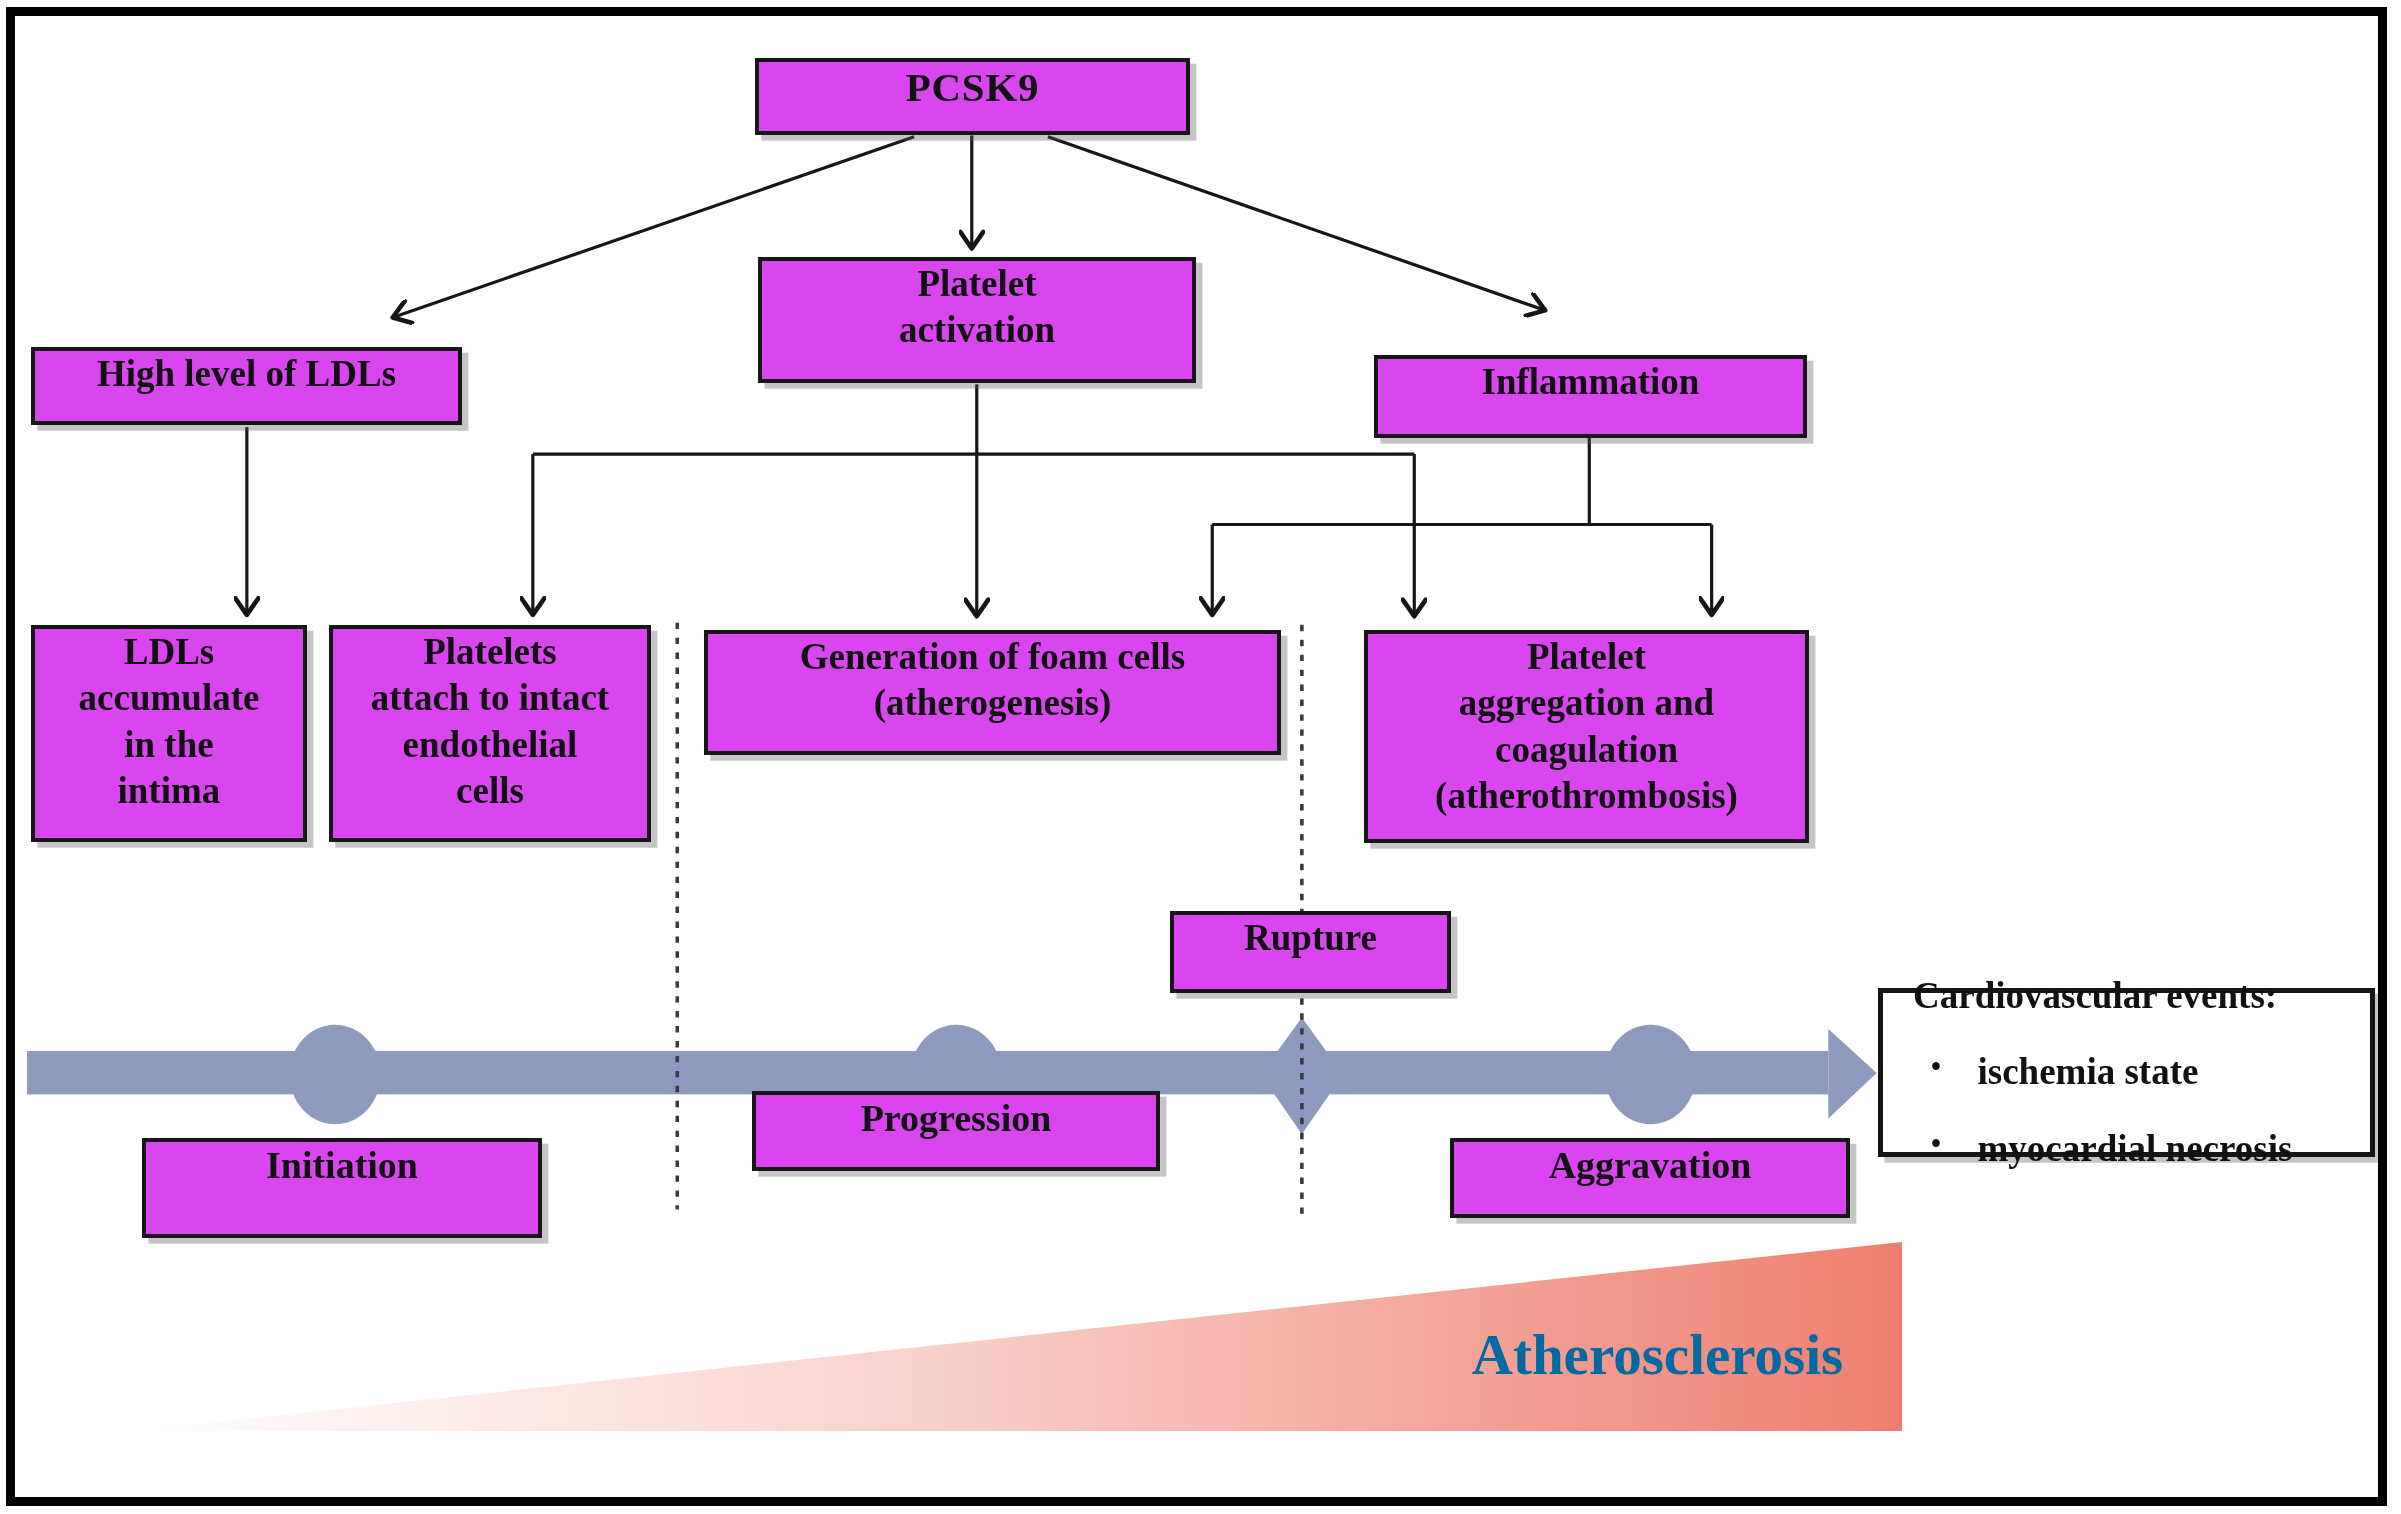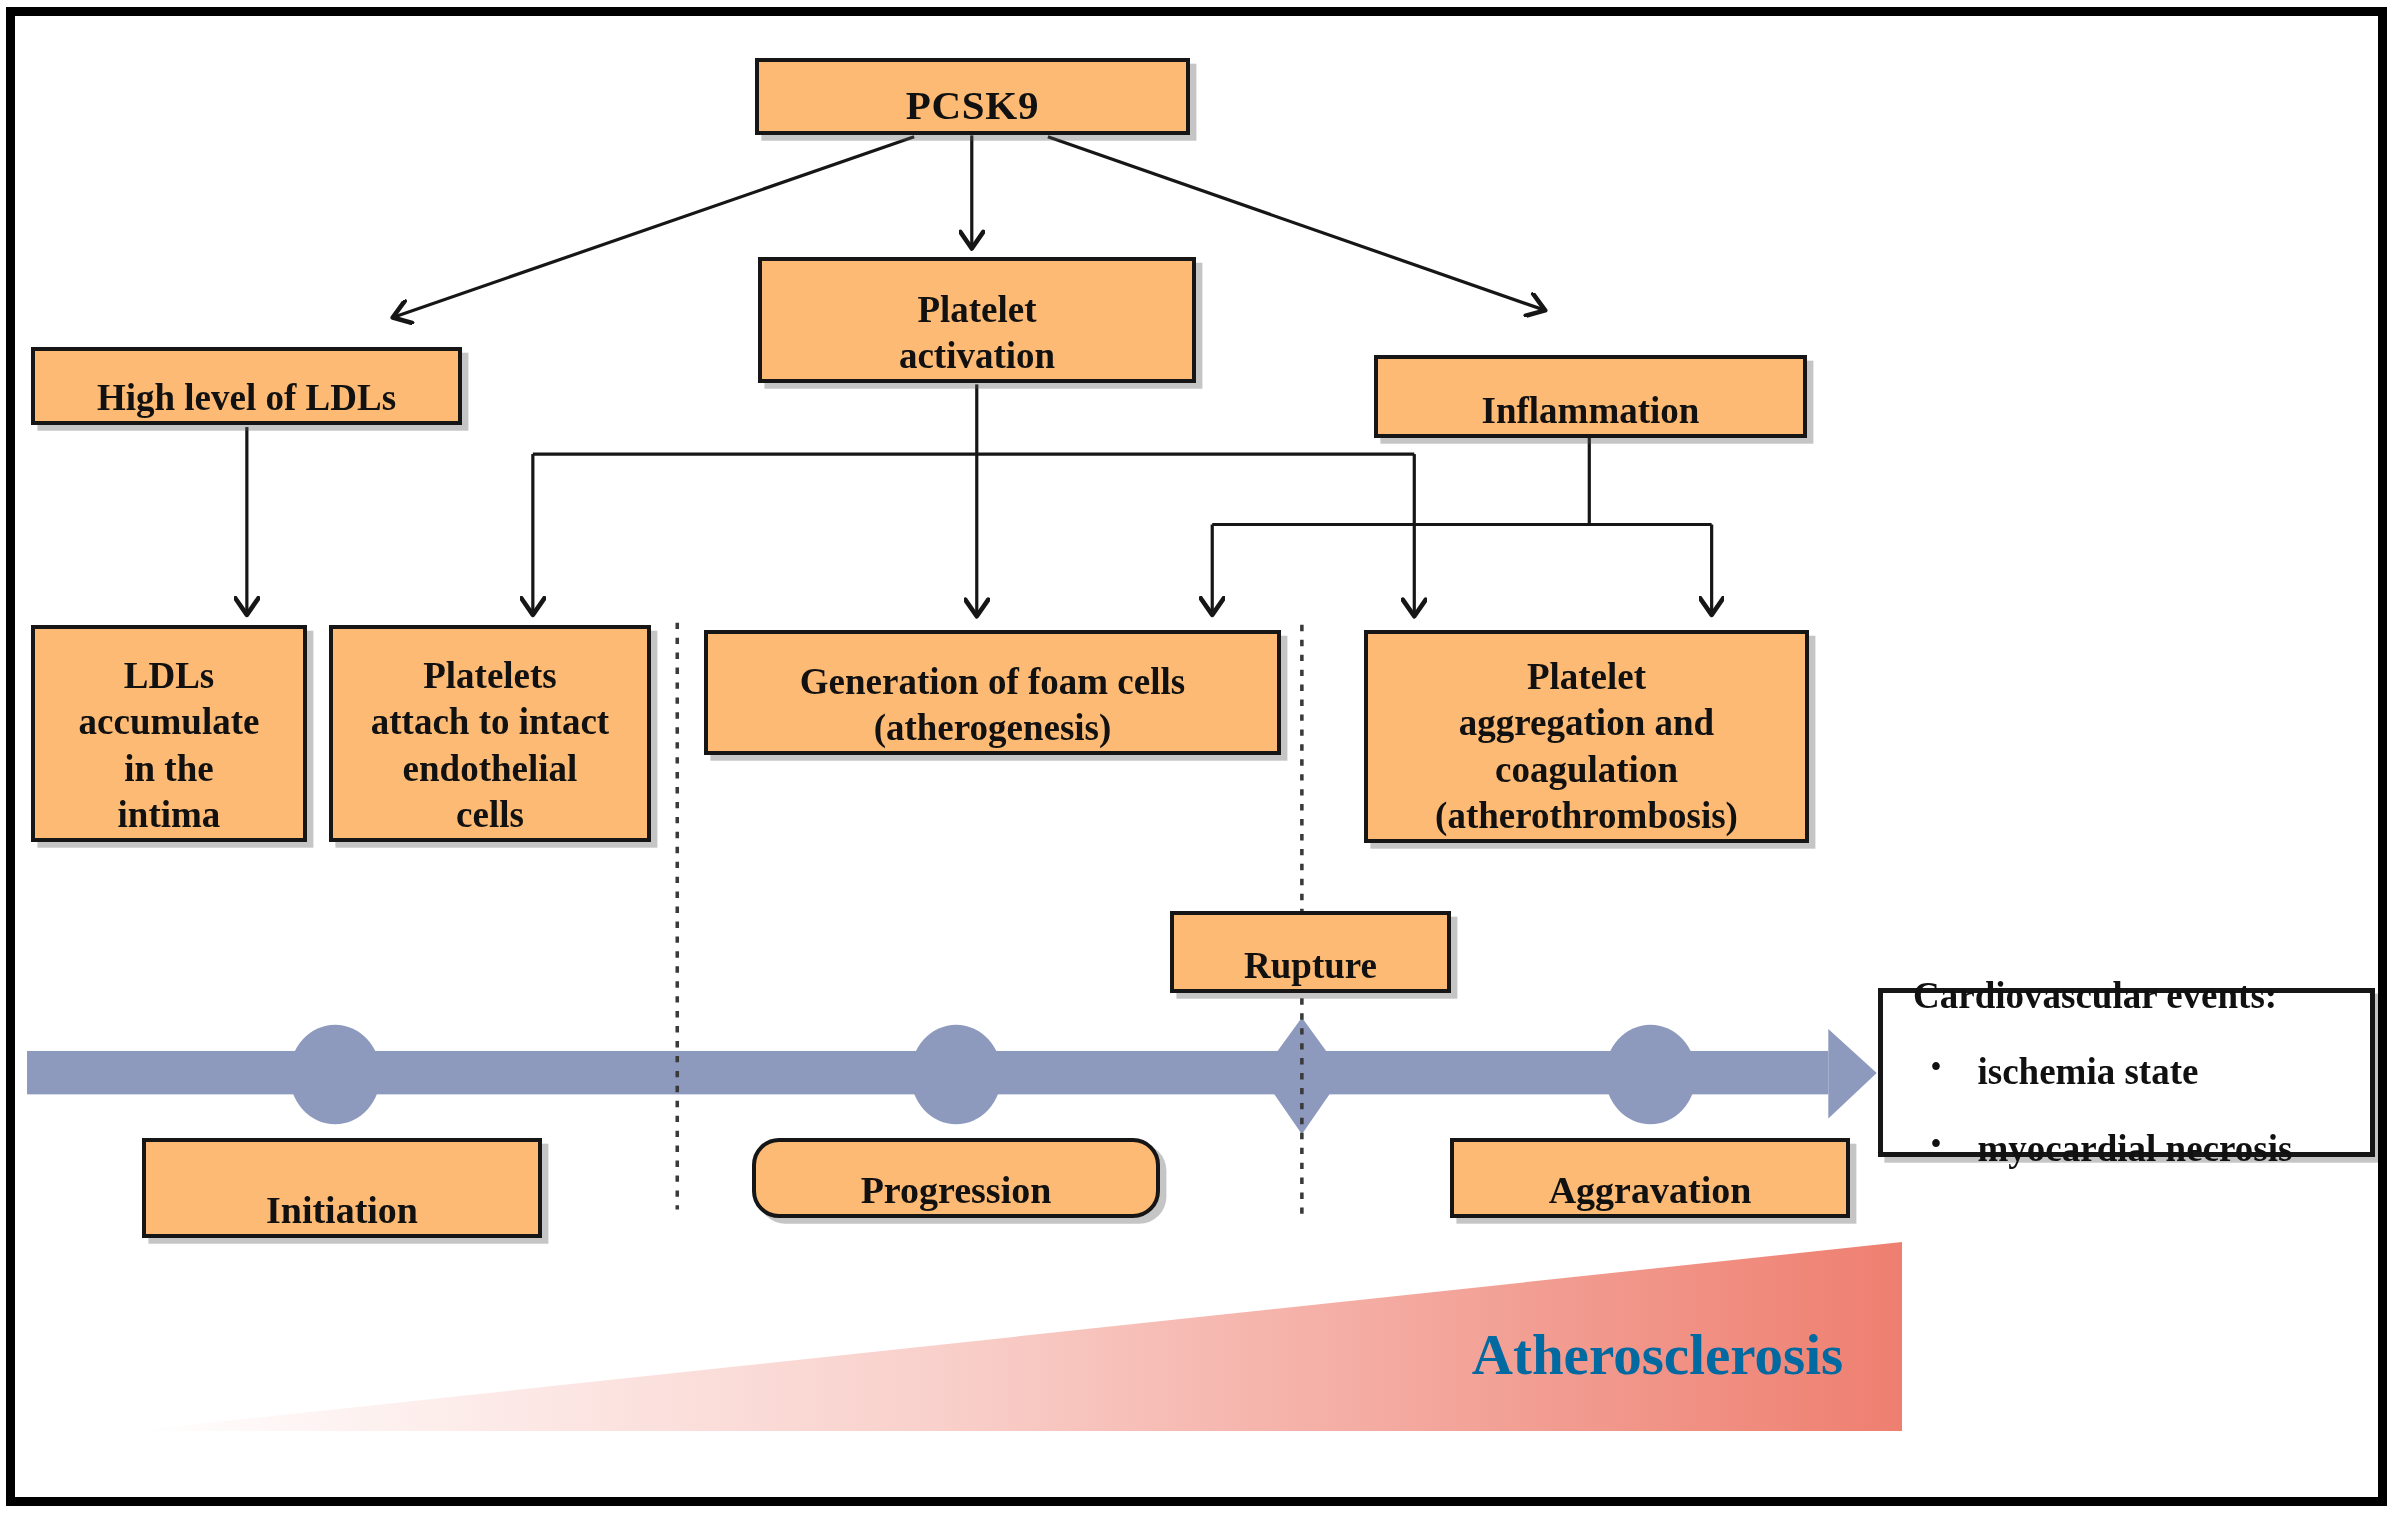--- a/index.html
+++ b/index.html
@@ -6,23 +6,23 @@
   html,body{margin:0;padding:0;background:#ffffff;}
   .canvas{
     position:relative;width:2401px;height:1515px;background:#ffffff;overflow:hidden;
     font-family:"Liberation Serif","DejaVu Serif",serif;font-weight:700;color:#111;
   }
   .frame{
     position:absolute;left:6.4px;top:7.1px;width:2381px;height:1499px;
     border:9.2px solid #000;box-sizing:border-box;background:transparent;
   }
   .node{
-    position:absolute;box-sizing:border-box;background:#fdba74;
+    position:absolute;box-sizing:border-box;background:#d946ef;
     border:4.3px solid #161616;box-shadow:6.4px 5.7px 0 rgba(90,90,90,0.35);
-    display:flex;align-items:flex-end;justify-content:center;text-align:center;
+    display:flex;align-items:flex-start;justify-content:center;text-align:center;
   }
   .node .lbl{white-space:pre-line;font-size:37px;line-height:1.25;}
   .node.pcsk9 .lbl{font-size:41px;letter-spacing:0.7px;}
   .stage .lbl{font-size:38px;}
   .outcome{
     position:absolute;box-sizing:border-box;background:#ffffff;
     border:5px solid #161616;box-shadow:6.4px 5.7px 0 rgba(90,90,90,0.35);
     display:flex;flex-direction:column;justify-content:center;
     padding:7.1px 14.2px 7.1px 30px;text-align:left;gap:28px;
   }
@@ -130,21 +130,21 @@
 (atherothrombosis)</span>
   </div>
 
   <div class="node" style="left:1170px;top:911px;width:281px;height:82px;">
     <span class="lbl">Rupture</span>
   </div>
 
   <div class="node stage" style="left:142px;top:1138px;width:400px;height:100px;">
     <span class="lbl">Initiation</span>
   </div>
-  <div class="node stage" style="left:752px;top:1138px;width:408px;height:80px;border-radius:27px;">
+  <div class="node stage" style="left:752px;top:1091px;width:408px;height:80px;">
     <span class="lbl">Progression</span>
   </div>
   <div class="node stage" style="left:1450px;top:1138px;width:400px;height:80px;">
     <span class="lbl">Aggravation</span>
   </div>
 
   <div class="outcome" style="left:1878px;top:988px;width:497px;height:169px;">
     <div class="title">Cardiovascular events:</div>
     <div class="bullet-row">
       <span class="bullet-glyph">•</span>

